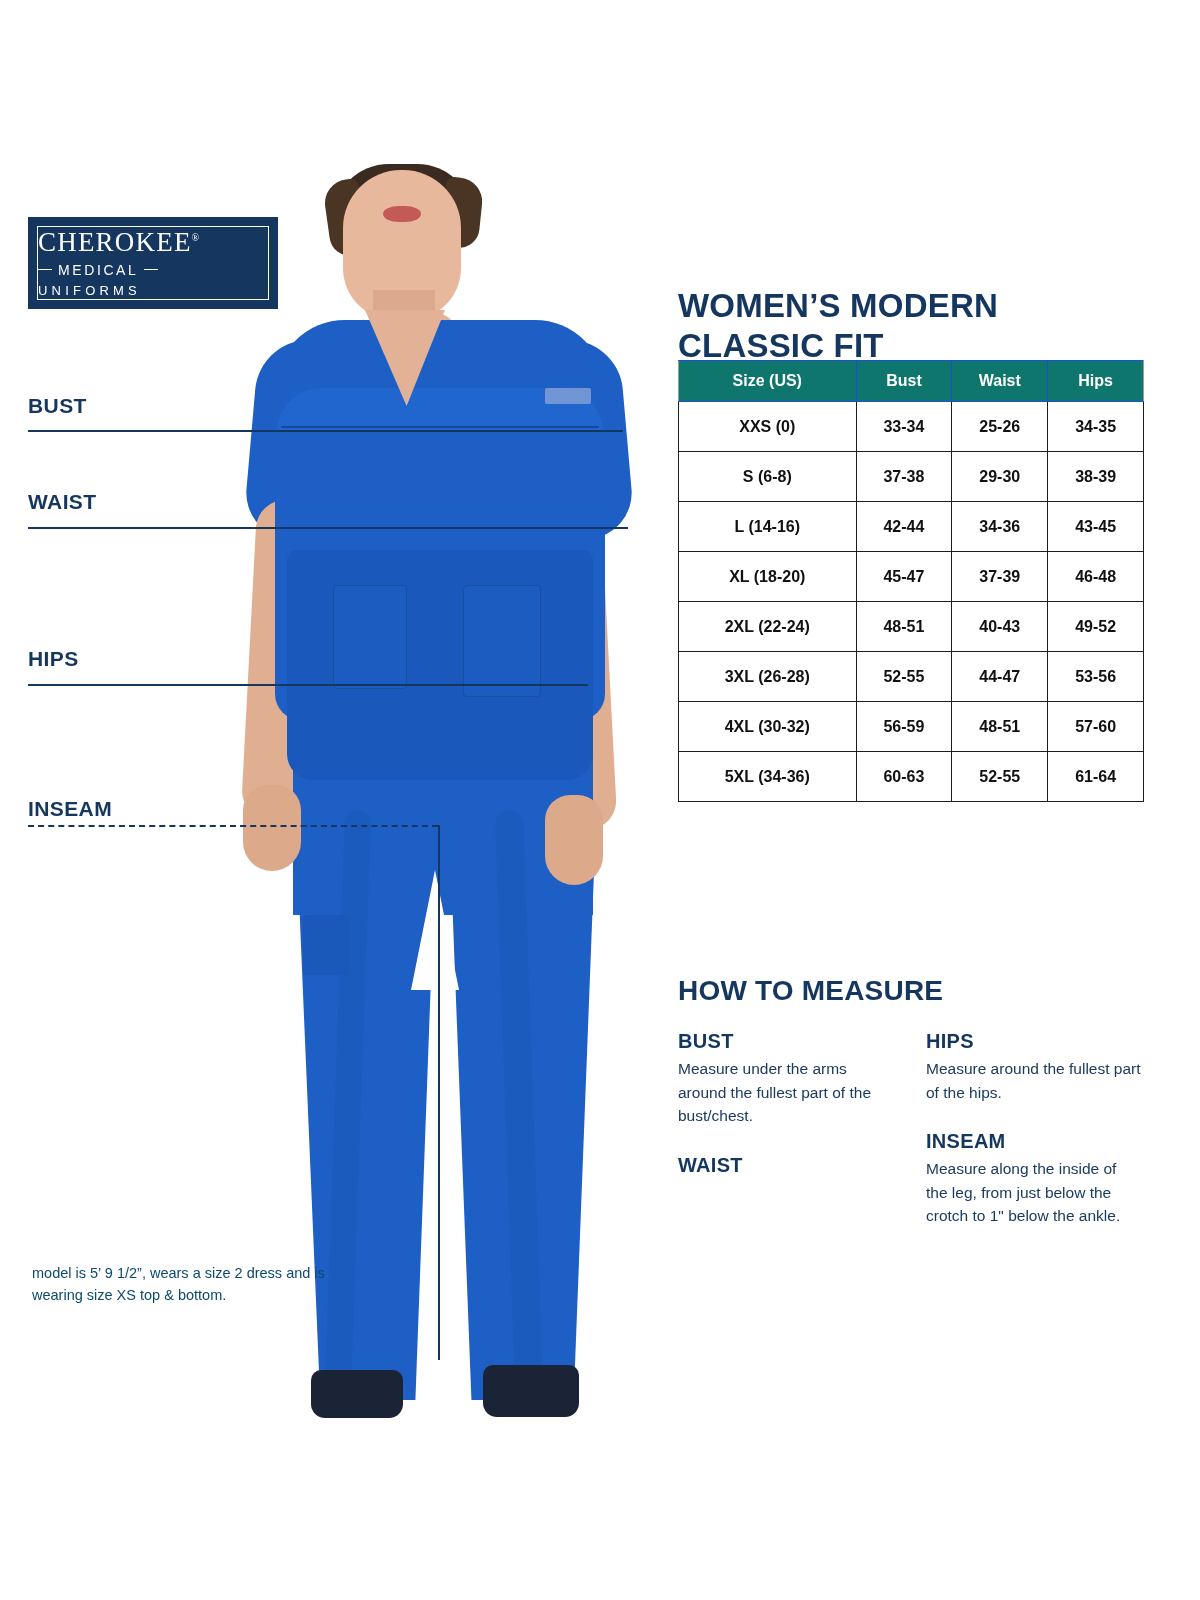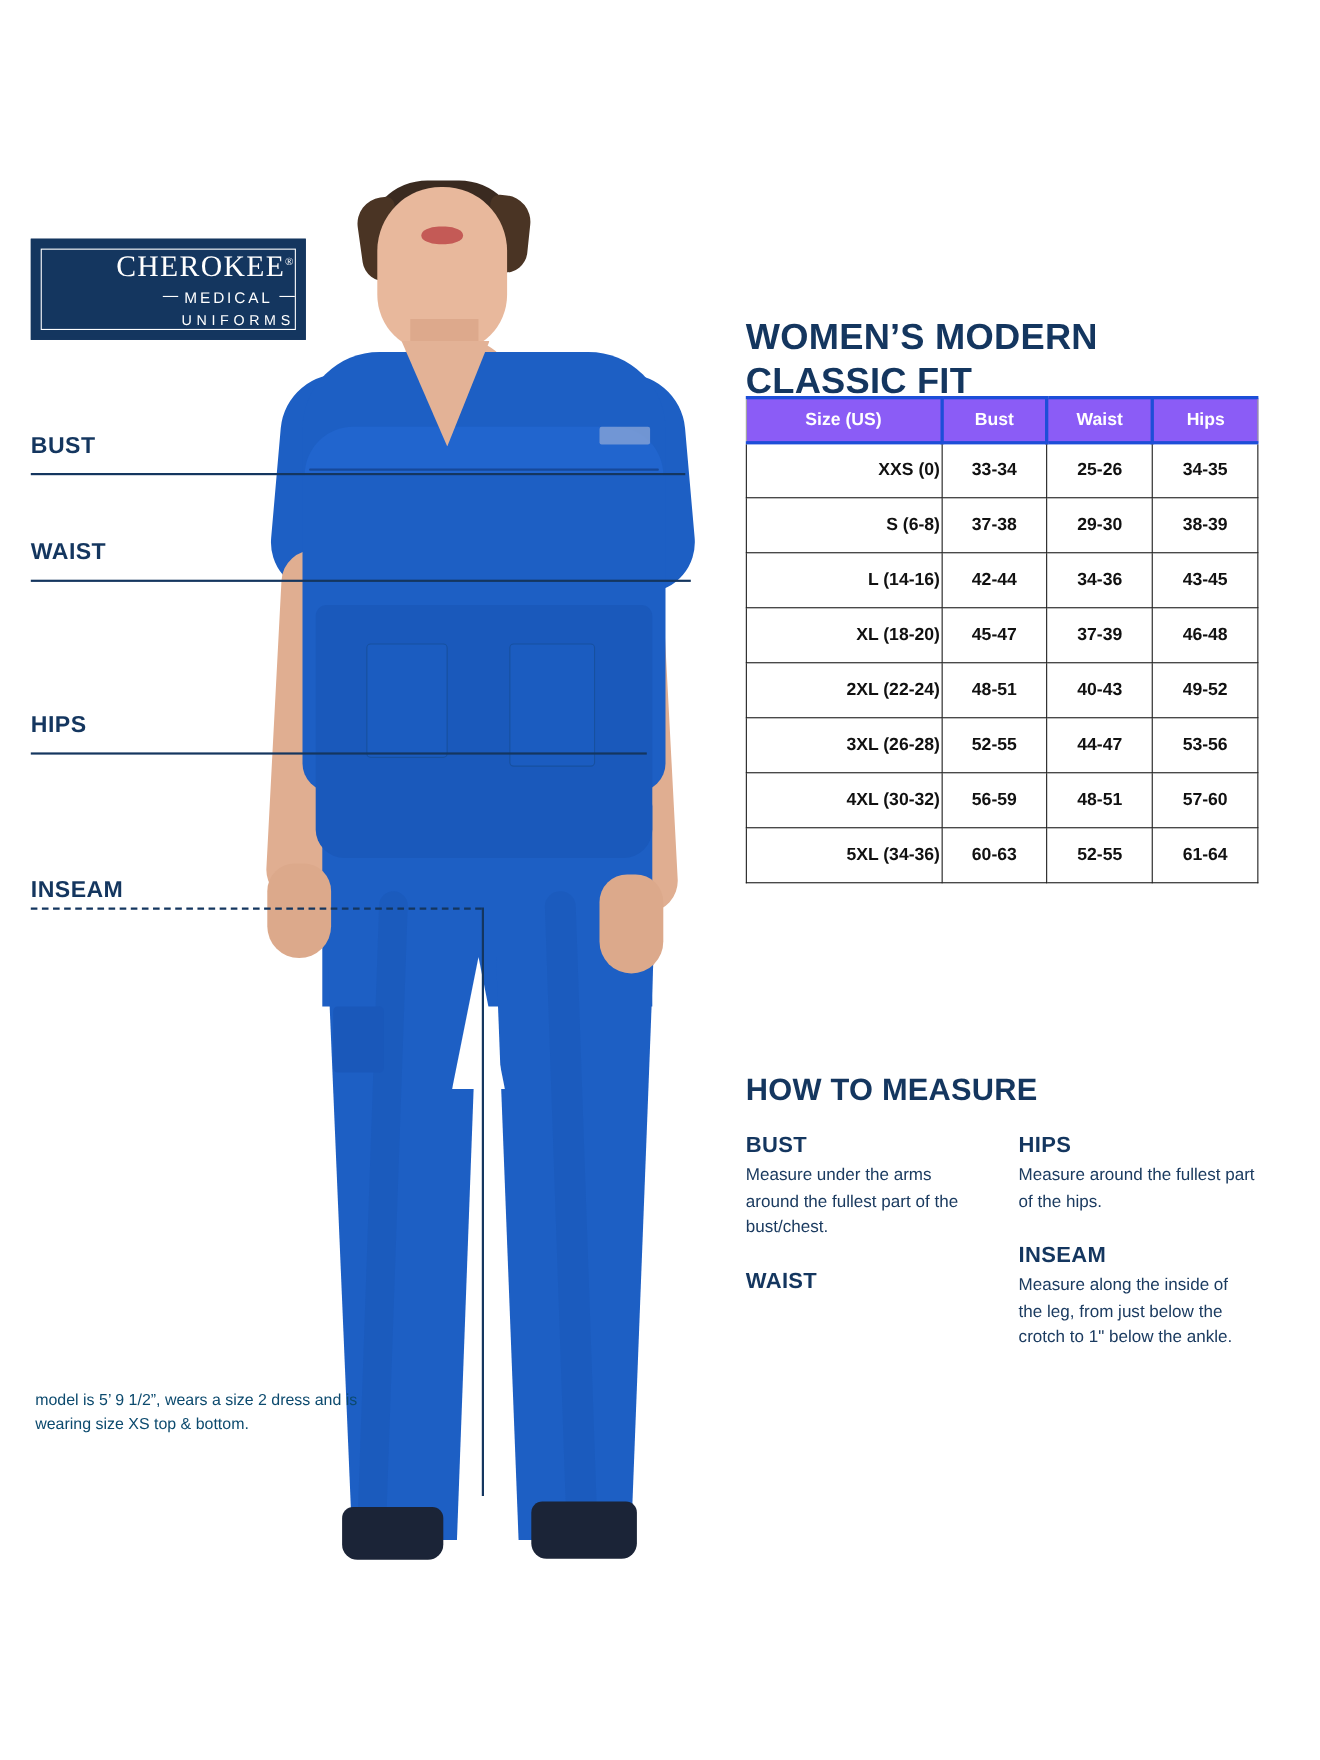--- a/index.html
+++ b/index.html
@@ -28,21 +28,21 @@
     background: #14365f;
     border: 3px solid #14365f;
     display: flex; flex-direction: column;
     align-items: center; justify-content: center;
     color: #ffffff;
   }
   #logo-inner {
     width: 232px; height: 74px;
     border: 1px solid #ffffff;
     display: flex; flex-direction: column;
-    align-items: flex-end; justify-content: center;
+    align-items: flex-start; justify-content: center;
   }
   .logo-line1 {
     font-family: "Liberation Serif", serif;
     font-size: 27px; letter-spacing: 1.2px; font-weight: 400;
     line-height: 1;
   }
   .logo-line1 sup { font-size: 10px; vertical-align: super; }
   .logo-line2 {
     font-size: 14px; letter-spacing: 2.6px; margin-top: 6px;
     display: flex; align-items: center; gap: 6px;
@@ -241,38 +241,38 @@
   }
 
   
   #size-table {
     position: absolute; left: 0; top: 360px;
     width: 466px;
     border-collapse: collapse;
     font-size: 15.5px;
   }
   #size-table th {
-    background: #8b5cf6;
+    background: #0f766e;
     color: #ffffff;
     font-weight: 700;
     height: 41px;
     font-size: 16px;
-    border: 3px solid #1d4ed8;
+    border: 1px solid #1d4ed8;
   }
   #size-table th:first-child { border-left: 1px solid #9b9b9b; }
   #size-table th:last-child { border-right: 1px solid #9b9b9b; }
   #size-table td {
     height: 50px;
     text-align: center;
     border: 1px solid #1d1d1d;
     font-weight: 700;
     color: #111111;
     font-size: 16px;
   }
-  #size-table td.sizecell { width: 178px; text-align: right; }
+  #size-table td.sizecell { width: 178px; }
   #size-table td.num { width: 96px; }
 
   
   #how-title {
     position: absolute; left: 0; top: 975px;
     font-size: 28px; font-weight: 700; color: #14365f;
     letter-spacing: .2px;
   }
   .measure-col { position: absolute; width: 215px; }
   .measure-block h4 {

